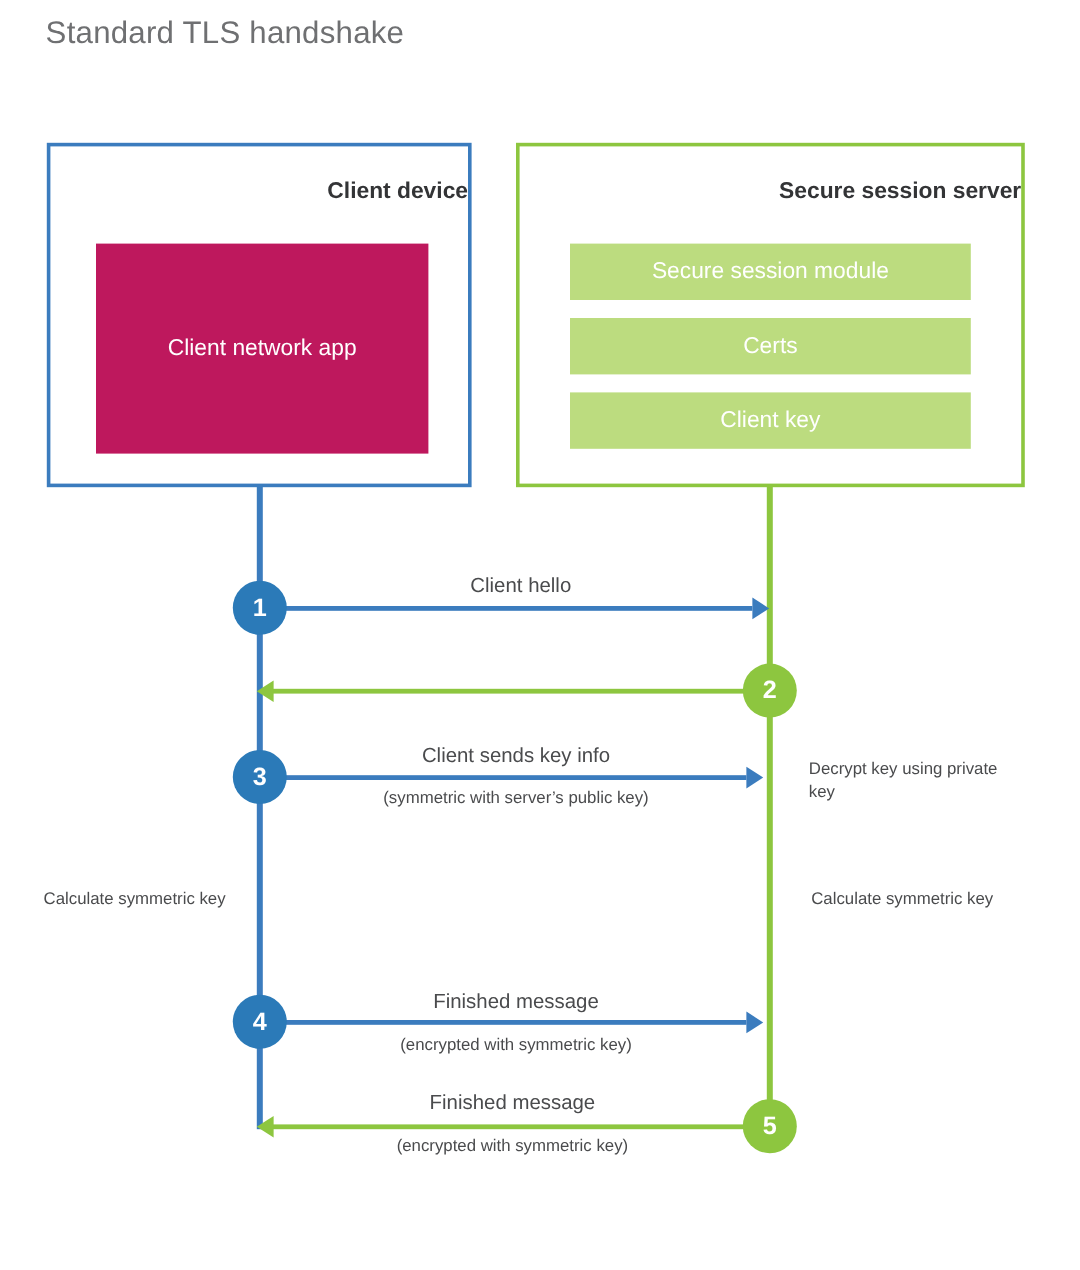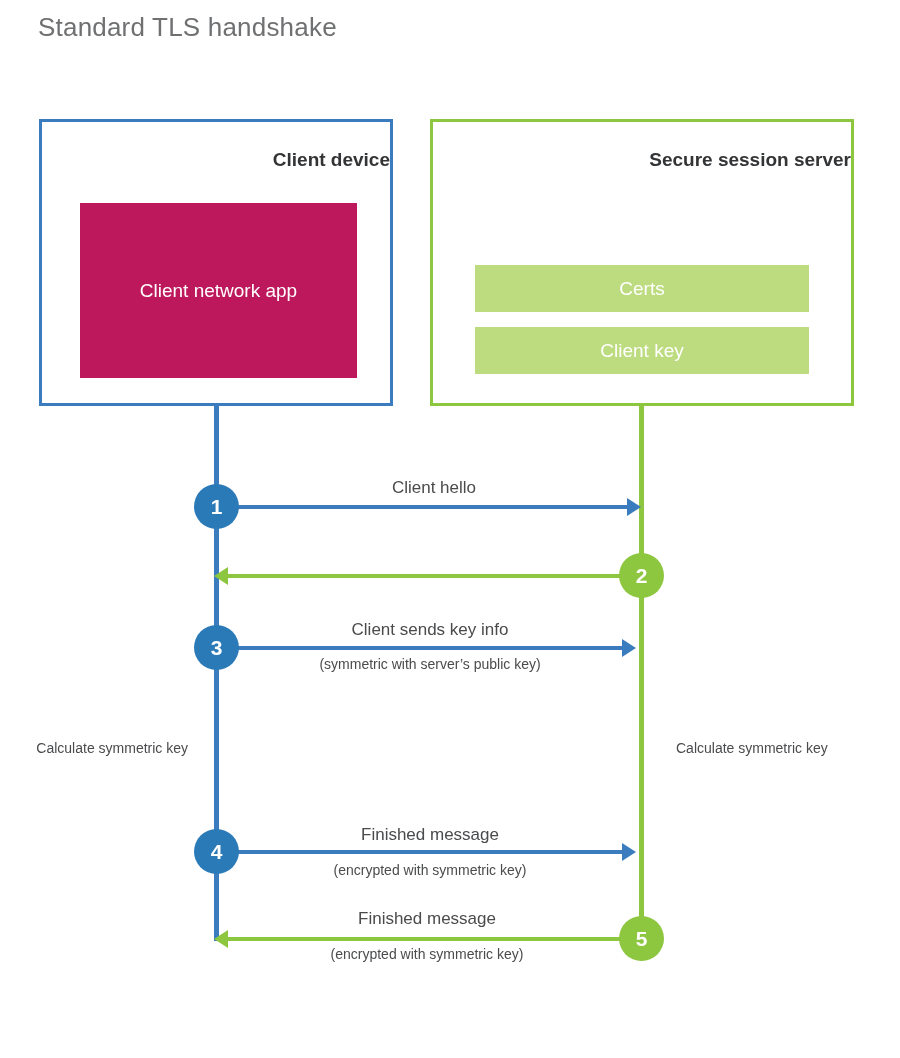--- a/index.html
+++ b/index.html
@@ -185,20 +185,21 @@
 
   <div class="page-title">Standard TLS handshake</div>
 
   <div class="entity-box" id="client-box">
     <div class="entity-title">Client device</div>
     <div class="client-app-block">Client network app</div>
   </div>
 
   <div class="entity-box" id="server-box">
     <div class="entity-title">Secure session server</div>
+    <div class="server-module-block" id="server-module-0">Secure session module</div>
     <div class="server-module-block" id="server-module-1">Certs</div>
     <div class="server-module-block" id="server-module-2">Client key</div>
   </div>
 
   <div class="lifeline" id="client-lifeline"></div>
   <div class="lifeline" id="server-lifeline"></div>
 
   <div class="msg-label" style="left:228px; top:478px; width:412px;">Client hello</div>
   <div class="msg-line blue" style="left:216px; top:505px; width:411px;"></div>
   <div class="arrow-head right-blue" style="left:627px; top:498px;"></div>
@@ -207,20 +208,21 @@
   <div class="msg-line green" style="left:226px; top:574px; width:413px;"></div>
   <div class="arrow-head left-green" style="left:214px; top:567px;"></div>
   <div class="step-circle green" style="left:619px; top:553px;">2</div>
 
   <div class="msg-label" style="left:228px; top:620px; width:404px;">Client sends key info</div>
   <div class="msg-line blue" style="left:216px; top:646px; width:406px;"></div>
   <div class="arrow-head right-blue" style="left:622px; top:639px;"></div>
   <div class="step-circle blue" style="left:194px; top:625px;">3</div>
   <div class="msg-sublabel" style="left:228px; top:656px; width:404px;">(symmetric with server’s public key)</div>
 
+  <div class="side-note align-left" style="left:674px; top:631px; width:160px;">Decrypt key using private key</div>
 
   <div class="side-note align-right" style="left:24px; top:739px; width:164px;">Calculate symmetric key</div>
   <div class="side-note align-left" style="left:676px; top:739px; width:180px;">Calculate symmetric key</div>
 
   <div class="msg-label" style="left:228px; top:825px; width:404px;">Finished message</div>
   <div class="msg-line blue" style="left:216px; top:850px; width:406px;"></div>
   <div class="arrow-head right-blue" style="left:622px; top:843px;"></div>
   <div class="step-circle blue" style="left:194px; top:829px;">4</div>
   <div class="msg-sublabel" style="left:228px; top:862px; width:404px;">(encrypted with symmetric key)</div>
 

